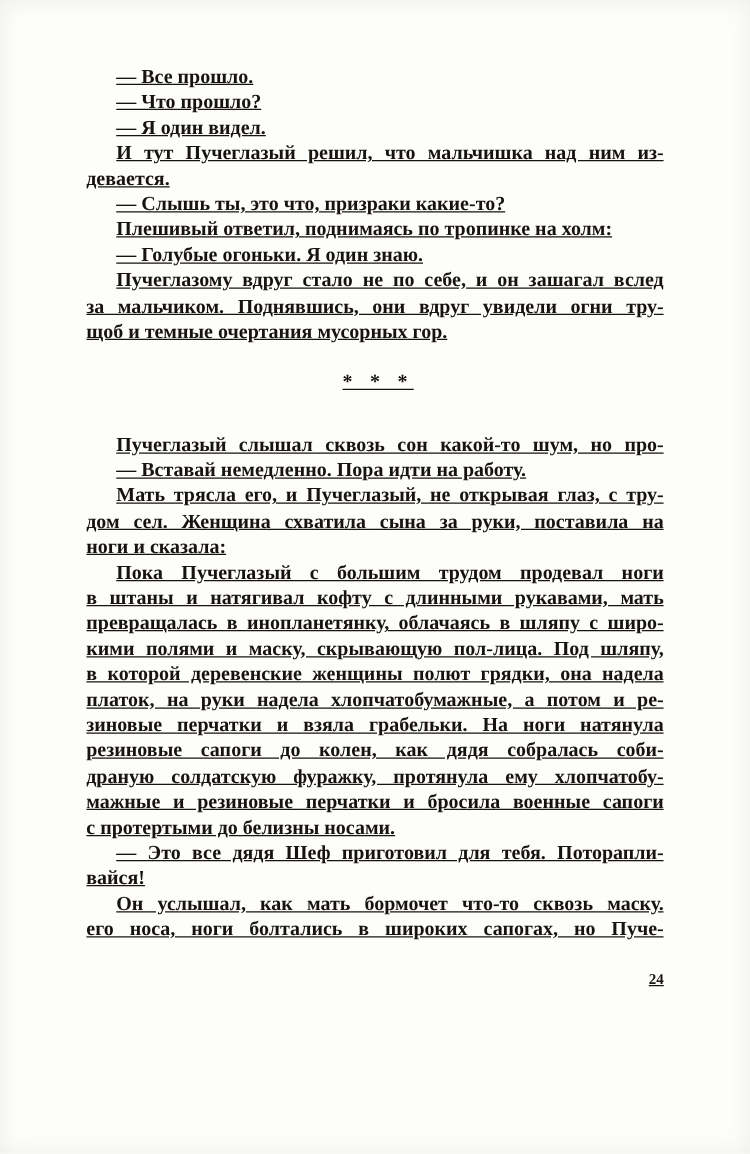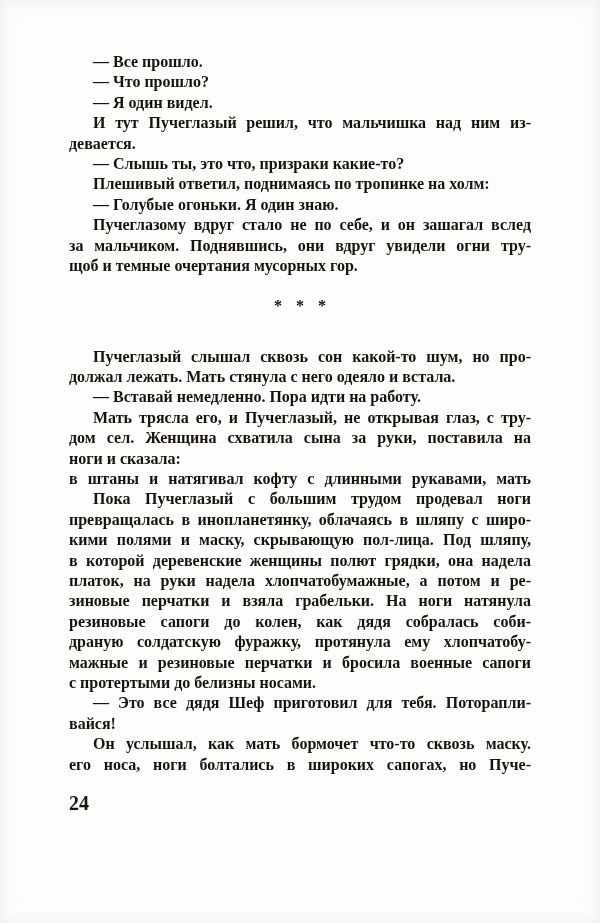--- a/index.html
+++ b/index.html
@@ -13,20 +13,21 @@
     font-family: "Liberation Serif", "DejaVu Serif", serif;
     color: #17130f;
   }
   .page {
     width: 600px;
     height: 923px;
     background: #fdfdfc;
     padding: 52px 69px 0 69px;
     position: relative;
     box-shadow: inset 0 0 18px rgba(190,190,185,0.25);
+    text-decoration: underline;
   }
   .text-block { width: 462px; }
   .para { width: 100%; }
   .line {
     font-size: 16px;
     font-weight: 700;
     line-height: 20.4px;
     height: 20.4px;
     overflow: hidden;
     text-align: justify;
@@ -38,22 +39,22 @@
   .separator {
     text-align: center;
     font-size: 16px;
     font-weight: 700;
     line-height: 20.4px;
     letter-spacing: 5px;
     margin: 20px 0 30px 0;
     text-indent: 5px; 
   }
   .page-number {
-    text-align: left;
-    font-size: 20px;
+    text-align: right;
+    font-size: 12px;
     font-weight: 700;
     line-height: 20px;
     margin-top: 18px;
   }
 </style>
 </head>
 <body>
 
 <div class="page">
   <div class="text-block" id="section-0">
@@ -82,33 +83,32 @@
       <div class="para">
         <div class="line first full">Пучеглазому вдруг стало не по себе, и он зашагал вслед</div>
         <div class="line full">за мальчиком. Поднявшись, они вдруг увидели огни тру-</div>
         <div class="line last">щоб и темные очертания мусорных гор.</div>
       </div>
     </div>
   <div class="separator">* * *</div>
   <div class="text-block" id="section-1">
       <div class="para">
         <div class="line first full">Пучеглазый слышал сквозь сон какой-то шум, но про-</div>
-        <div class="line last">должал лежать. Мать стянула с него одеяло и встала.</div>
       </div>
       <div class="para">
         <div class="line first last">— Вставай немедленно. Пора идти на работу.</div>
       </div>
       <div class="para">
         <div class="line first full">Мать трясла его, и Пучеглазый, не открывая глаз, с тру-</div>
         <div class="line full">дом сел. Женщина схватила сына за руки, поставила на</div>
         <div class="line last">ноги и сказала:</div>
       </div>
       <div class="para">
+        <div class="line first full">Пока Пучеглазый с большим трудом продевал ноги</div>
         <div class="line full">в штаны и натягивал кофту с длинными рукавами, мать</div>
-        <div class="line first full">Пока Пучеглазый с большим трудом продевал ноги</div>
         <div class="line full">превращалась в инопланетянку, облачаясь в шляпу с широ-</div>
         <div class="line full">кими полями и маску, скрывающую пол-лица. Под шляпу,</div>
         <div class="line full">в которой деревенские женщины полют грядки, она надела</div>
         <div class="line full">платок, на руки надела хлопчатобумажные, а потом и ре-</div>
         <div class="line full">зиновые перчатки и взяла грабельки. На ноги натянула</div>
         <div class="line full">резиновые сапоги до колен, как дядя собралась соби-</div>
         <div class="line full">драную солдатскую фуражку, протянула ему хлопчатобу-</div>
         <div class="line full">мажные и резиновые перчатки и бросила военные сапоги</div>
         <div class="line last">с протертыми до белизны носами.</div>
       </div>

